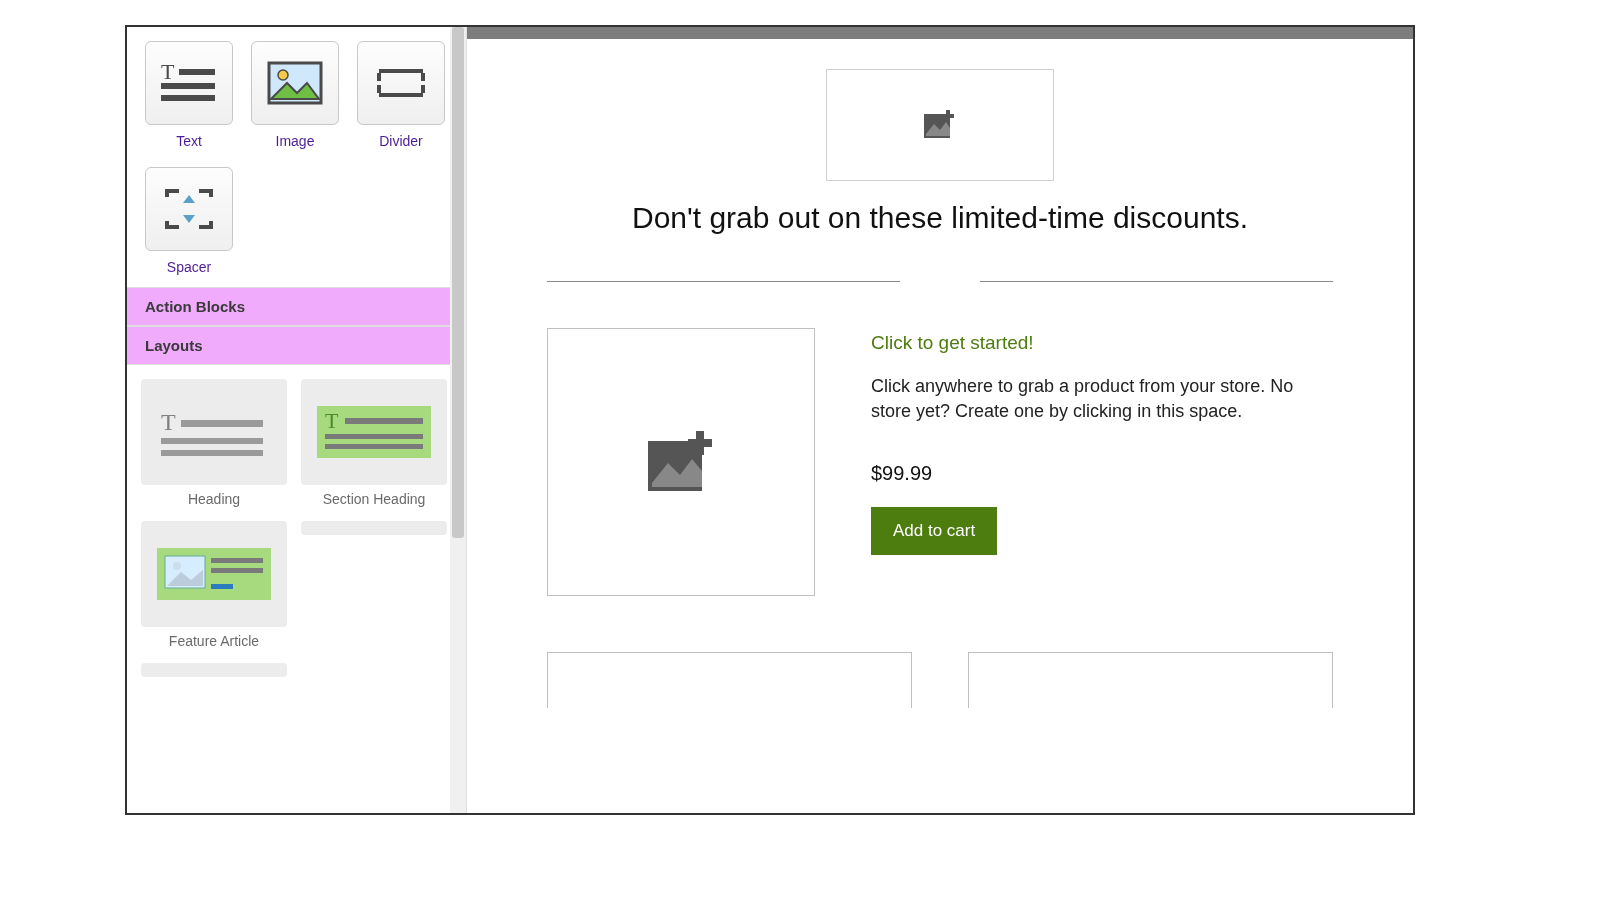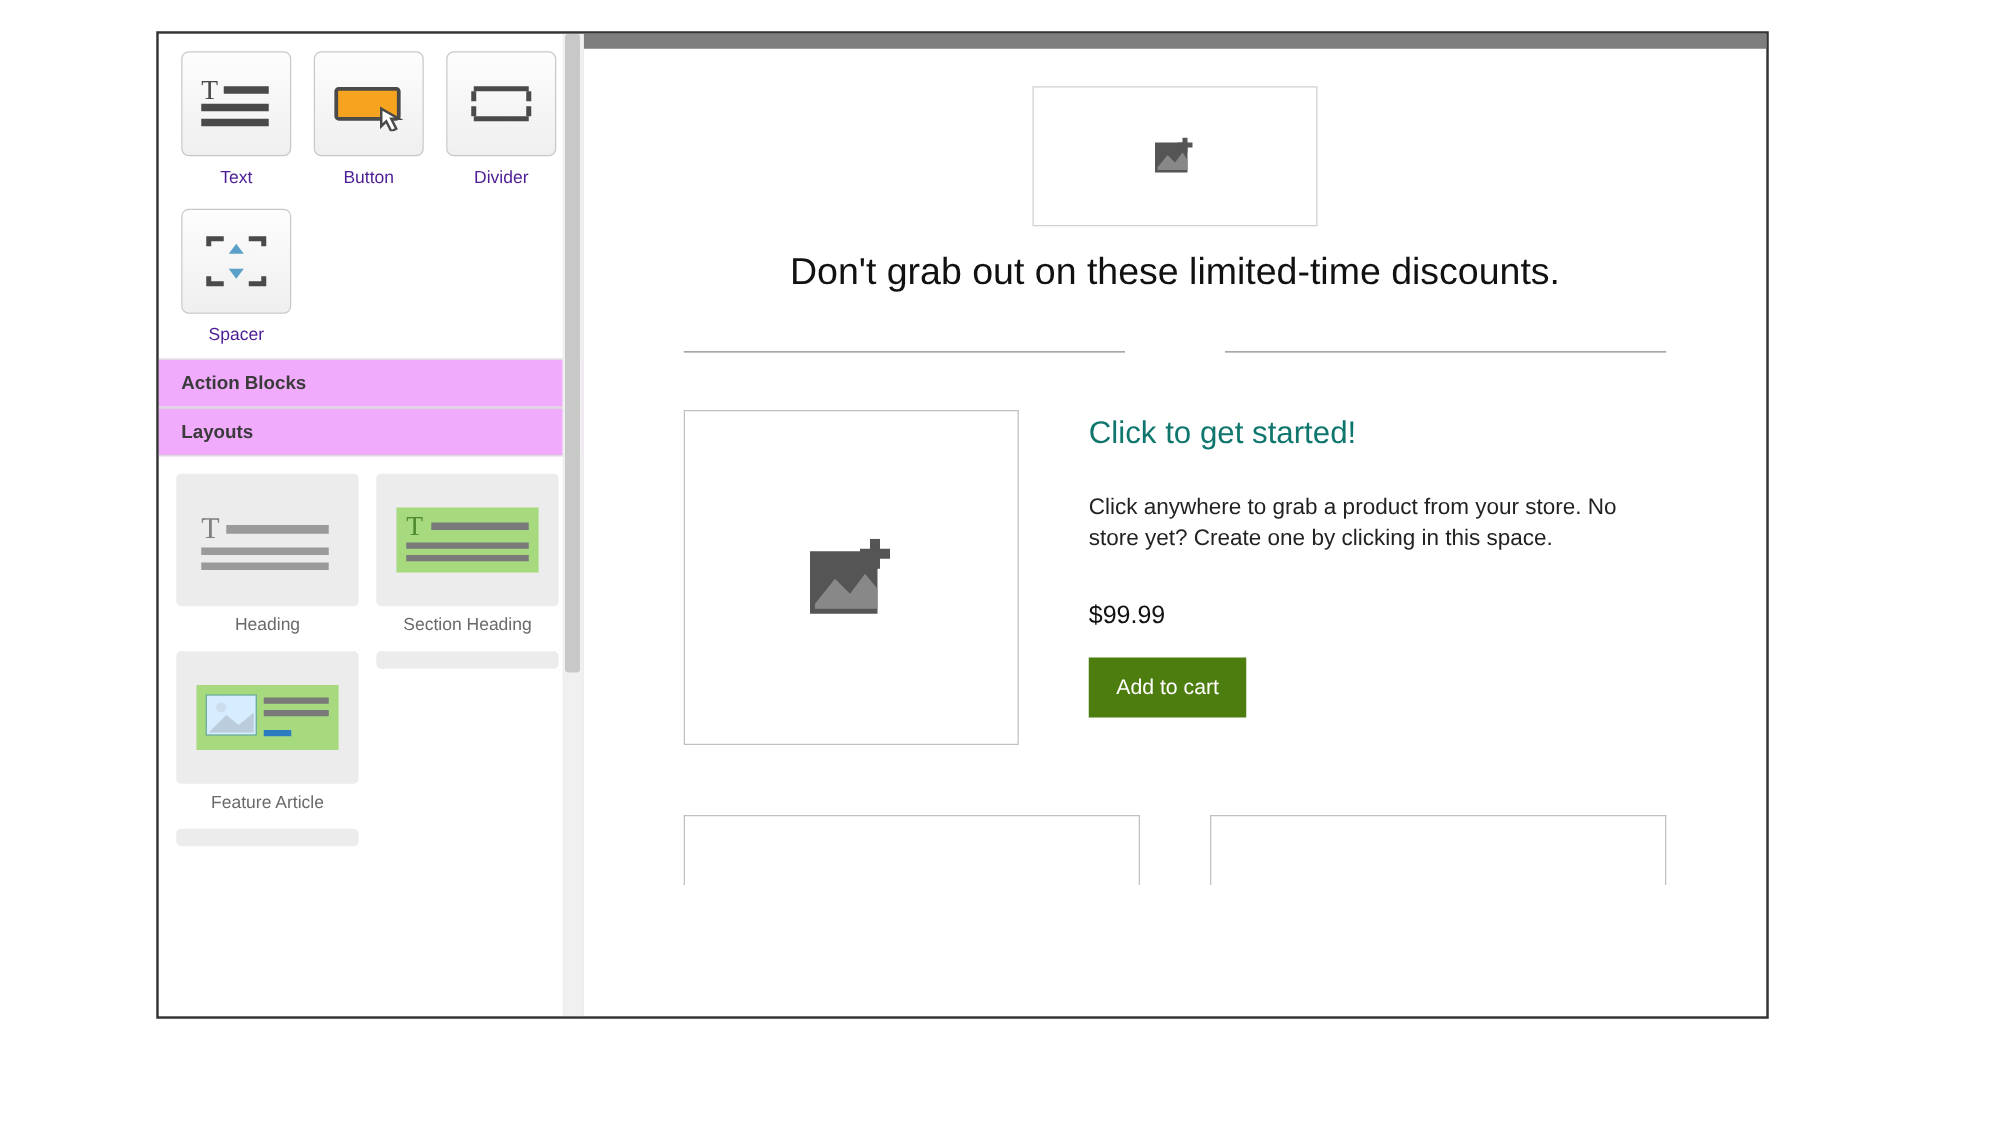--- a/index.html
+++ b/index.html
@@ -70,21 +70,21 @@
 
 .headline { text-align: center; font-size: 30px; color: #111; margin-bottom: 20px; }
 .subline   { text-align: center; font-size: 17px; color: #707070; margin-bottom: 14px; }
 
 .divider-row { display: flex; gap: 80px; padding: 26px 20px 24px 20px; }
 .divider-row .hr { flex: 1; height: 1px; background: #8a8a8a; }
 
 .product-row { display: flex; gap: 56px; padding: 22px 20px 0 20px; }
 .product-img { width: 268px; height: 268px; border: 1px solid #c0c0c0; display: flex; align-items: center; justify-content: center; }
 .product-info { flex: 1; padding-top: 4px; }
-.product-title { font-size: 25px; color: #0f766e; margin-bottom: 32px; }
+.product-title { font-size: 19px; color: #4d7c0f; margin-bottom: 20px; }
 .product-desc { font-size: 18px; color: #222; line-height: 1.38; margin-bottom: 38px; }
 .product-price { font-size: 20px; color: #111; margin-bottom: 22px; }
 .atc-btn {
   display: inline-block;
   background: #4d7c0f; color: #fff;
   font-size: 17px;
   padding: 14px 22px;
   border: none; cursor: pointer;
 }
 
@@ -107,30 +107,31 @@
           <svg width="60" height="44" viewBox="0 0 60 44">
             <text x="2" y="18" font-family="Georgia,serif" font-size="22" fill="#4a4a4a">T</text>
             <rect x="20" y="8" width="36" height="6" fill="#4a4a4a"></rect>
             <rect x="2" y="22" width="54" height="6" fill="#4a4a4a"></rect>
             <rect x="2" y="34" width="54" height="6" fill="#4a4a4a"></rect>
           </svg>
         </div>
         <div class="block-label">Text</div>
       </div>
 
-
-      <div class="block-item">
-        <div class="block-tile">
-          <svg width="60" height="44" viewBox="0 0 60 44">
-            <rect x="4" y="10" width="50" height="24" rx="2" fill="#f6a31f" stroke="#4a4a4a" stroke-width="3"></rect>
-            <path d="M40 26 L40 40 L44 36 L48 44 L52 42 L48 34 L54 34 Z" fill="#fff" stroke="#4a4a4a" stroke-width="2"></path>
-          </svg>
-        </div>
-        <div class="block-label">Button</div>
-      </div>
+      <div class="block-item">
+        <div class="block-tile">
+          <svg width="56" height="44" viewBox="0 0 56 44">
+            <rect x="2" y="2" width="52" height="40" fill="#cfe8fb" stroke="#4a4a4a" stroke-width="3"></rect>
+            <circle cx="16" cy="14" r="5" fill="#f7c948" stroke="#4a4a4a" stroke-width="1.5"></circle>
+            <path d="M4 38 L20 22 L30 32 L40 22 L52 38 Z" fill="#6fbf44" stroke="#4a4a4a" stroke-width="2"></path>
+          </svg>
+        </div>
+        <div class="block-label">Image</div>
+      </div>
+
 
       <div class="block-item">
         <div class="block-tile">
           <svg width="56" height="44" viewBox="0 0 56 44">
             <rect x="6" y="8" width="44" height="4" fill="#4a4a4a"></rect>
             <rect x="4" y="12" width="4" height="8" fill="#4a4a4a"></rect>
             <rect x="48" y="12" width="4" height="8" fill="#4a4a4a"></rect>
             <rect x="6" y="32" width="44" height="4" fill="#4a4a4a"></rect>
             <rect x="4" y="24" width="4" height="8" fill="#4a4a4a"></rect>
             <rect x="48" y="24" width="4" height="8" fill="#4a4a4a"></rect>

